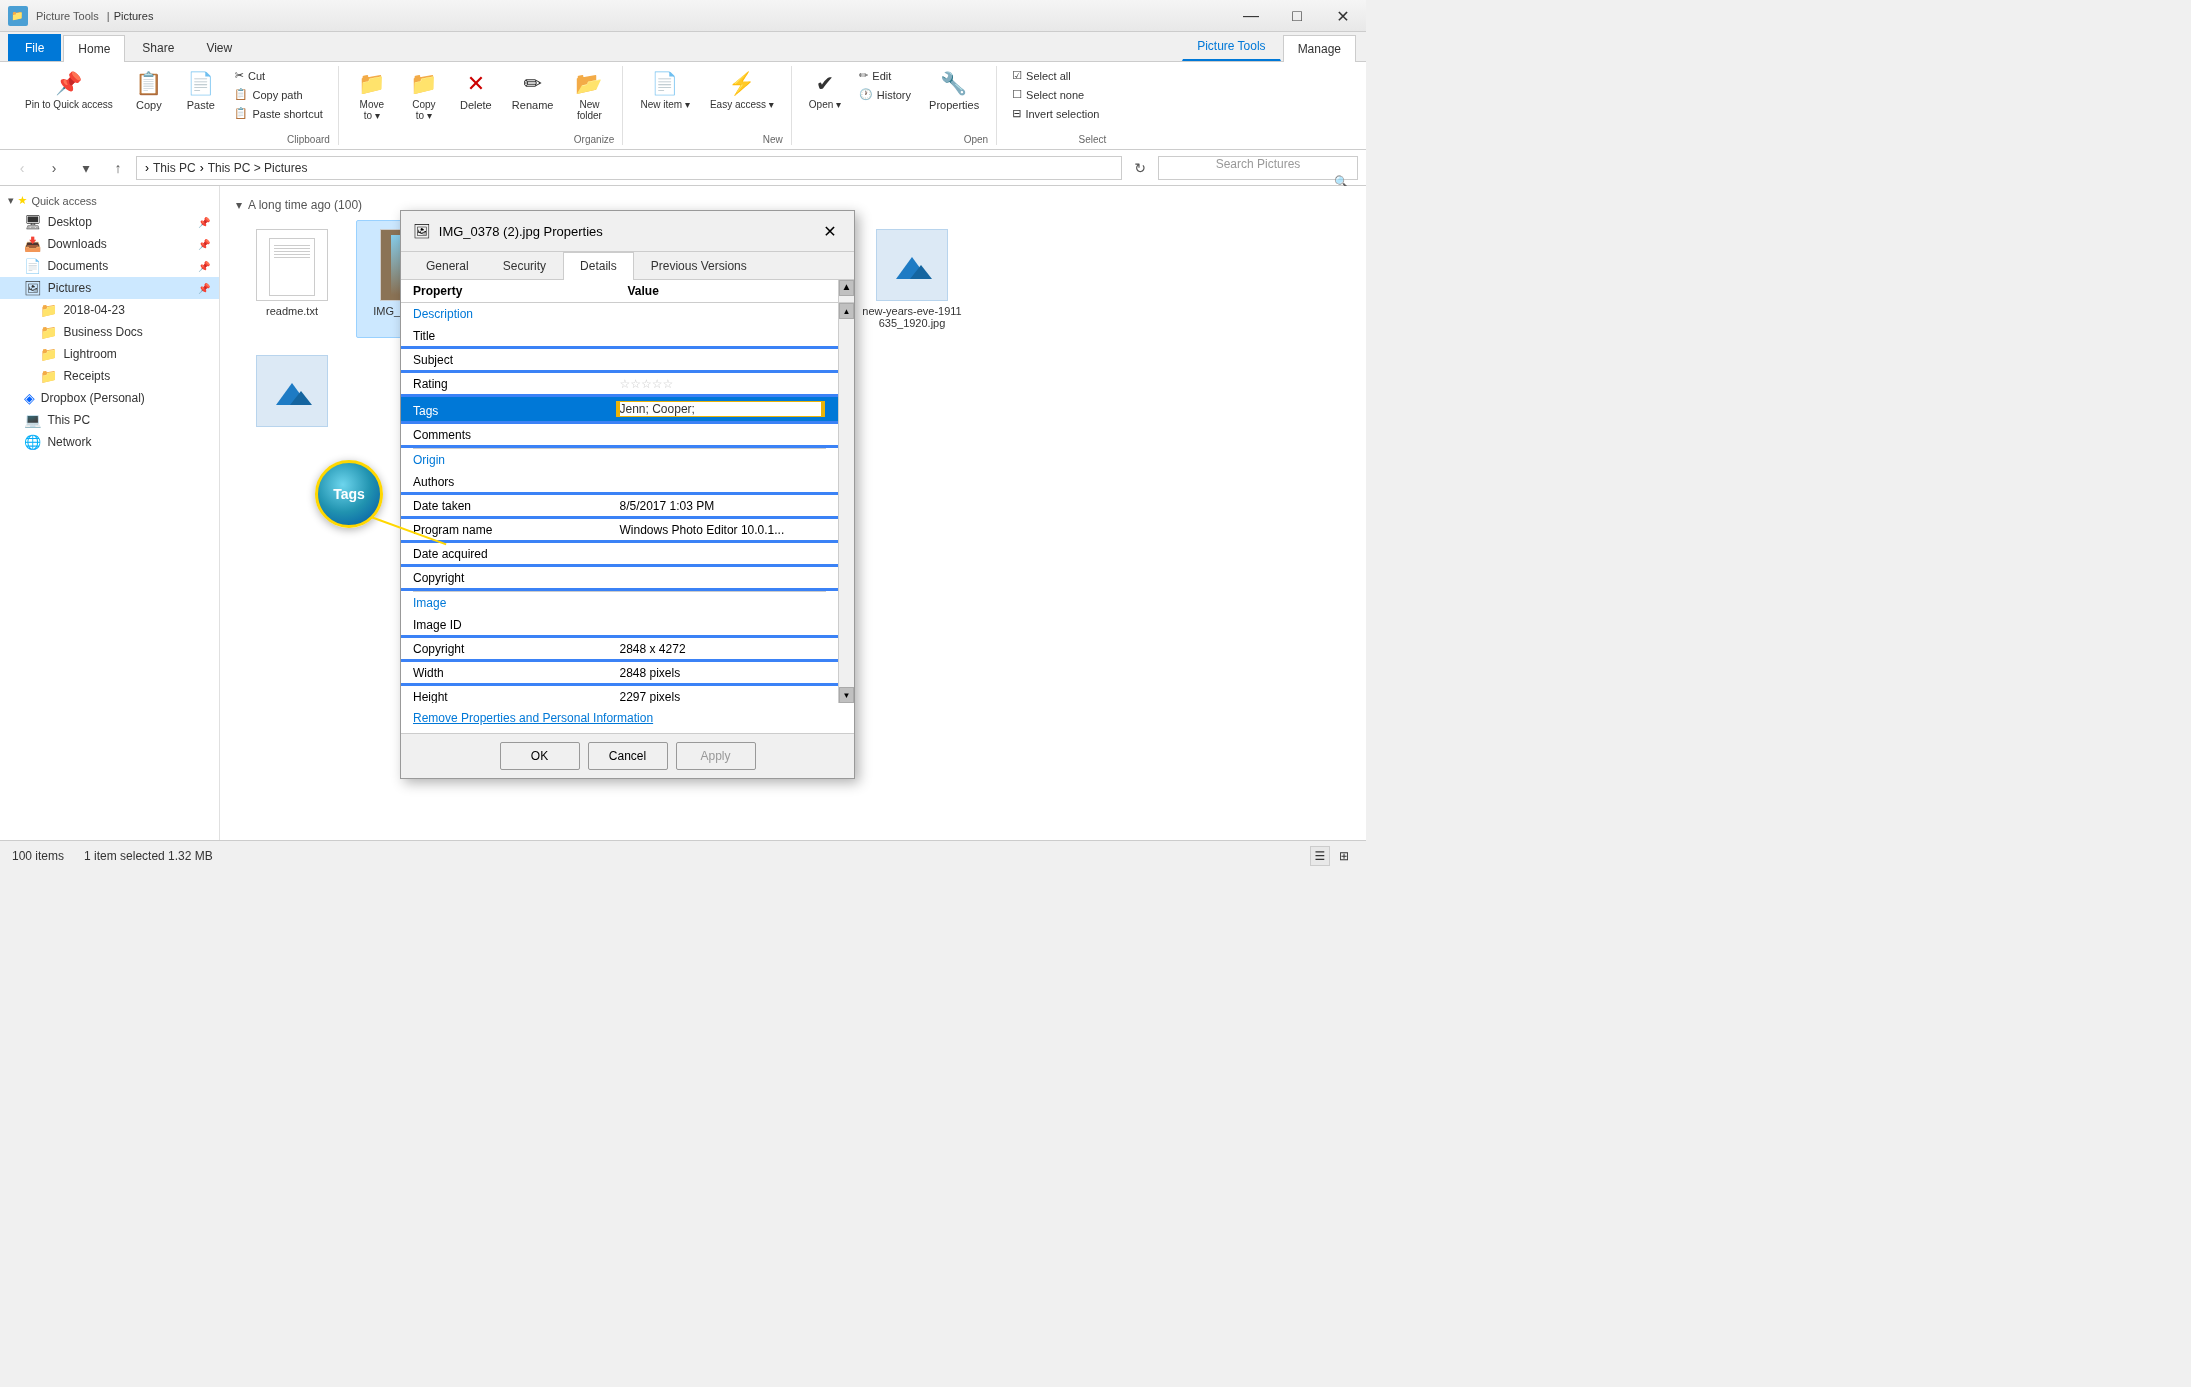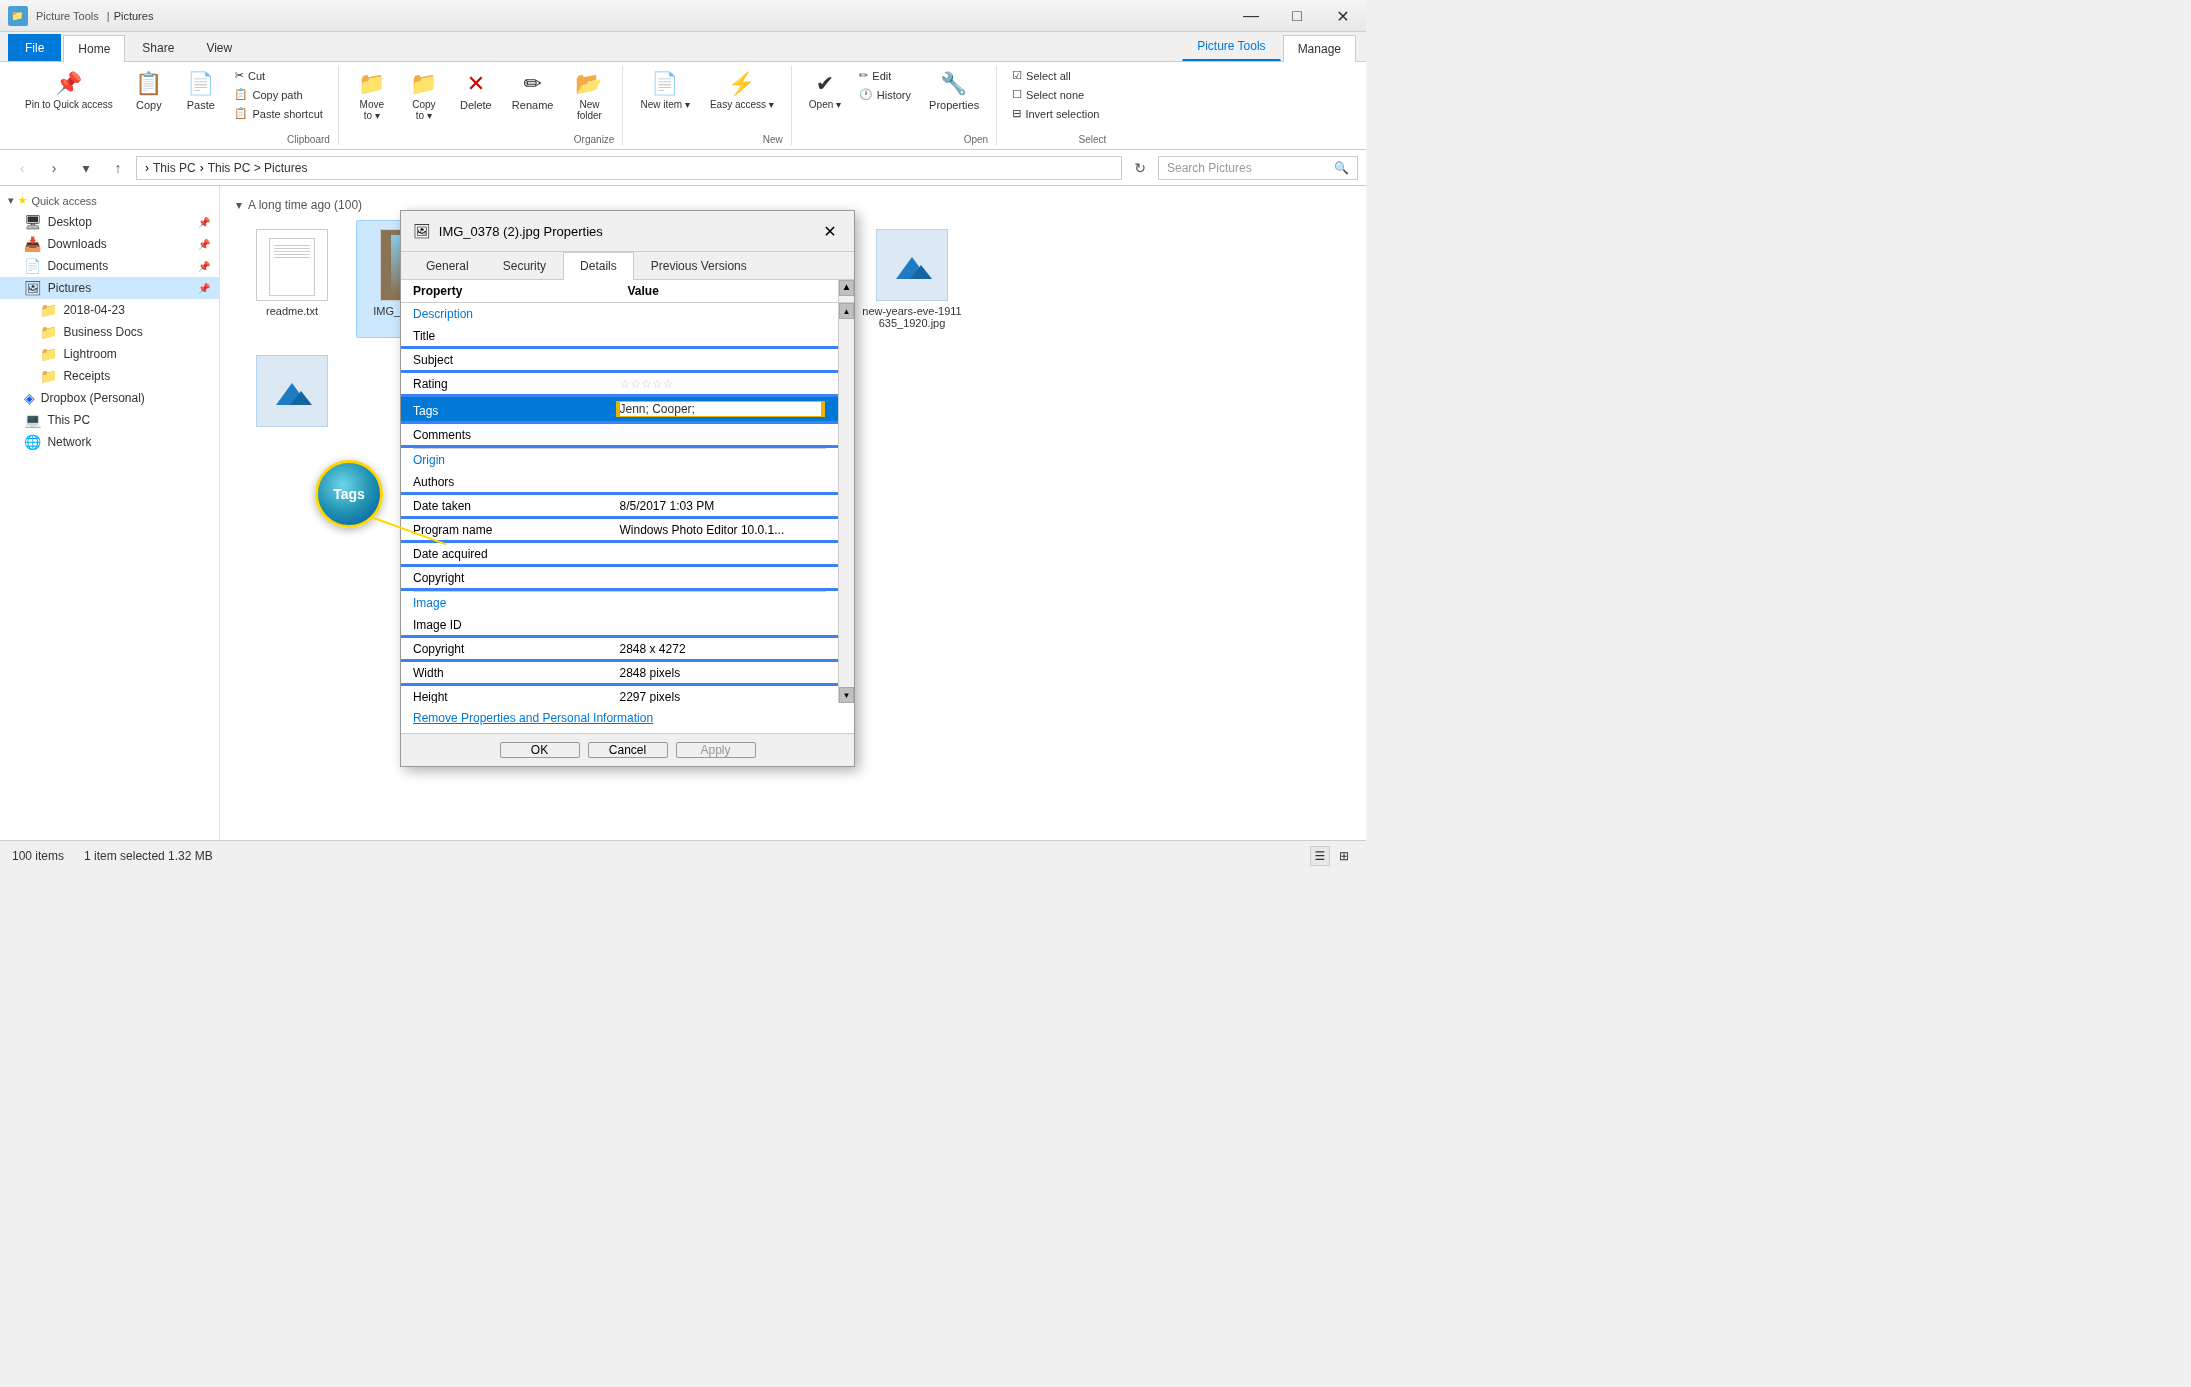--- a/index.html
+++ b/index.html
@@ -154,20 +154,21 @@
       width: 200px;
       height: 24px;
       border: 1px solid #ccc;
       background: white;
       padding: 0 8px;
       display: flex;
       align-items: center;
       gap: 4px;
       font-size: 12px;
       color: #999;
+      flex-direction: column;
     }
 
     
     .main-area {
       display: flex;
       height: calc(870px - 32px - 30px - 88px - 36px - 30px);
     }
 
     
     .sidebar {
@@ -399,21 +400,21 @@
     .dialog-footer {
       background: #f0f0f0;
       padding: 8px 12px;
       display: flex;
       justify-content: center;
       gap: 8px;
       border-top: 1px solid #ccc;
     }
     .dialog-btn {
       width: 80px;
-      height: 16px;
+      height: 28px;
       font-size: 12px;
       cursor: pointer;
       border: 1px solid #999;
       background: #f0f0f0;
       border-radius: 2px;
     }
     .dialog-btn.primary { background: #f0f0f0; }
     .dialog-btn.disabled { color: #999; cursor: default; }
 
     

